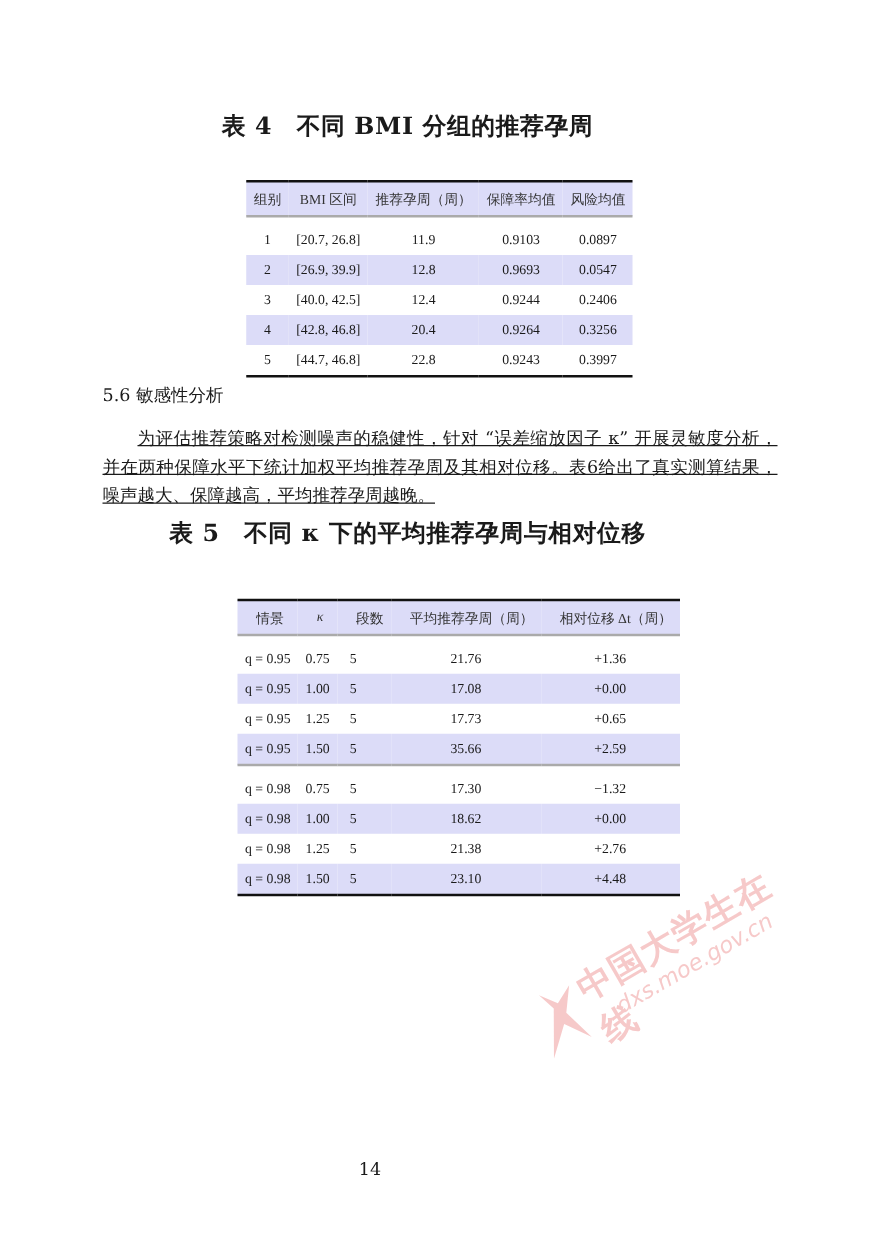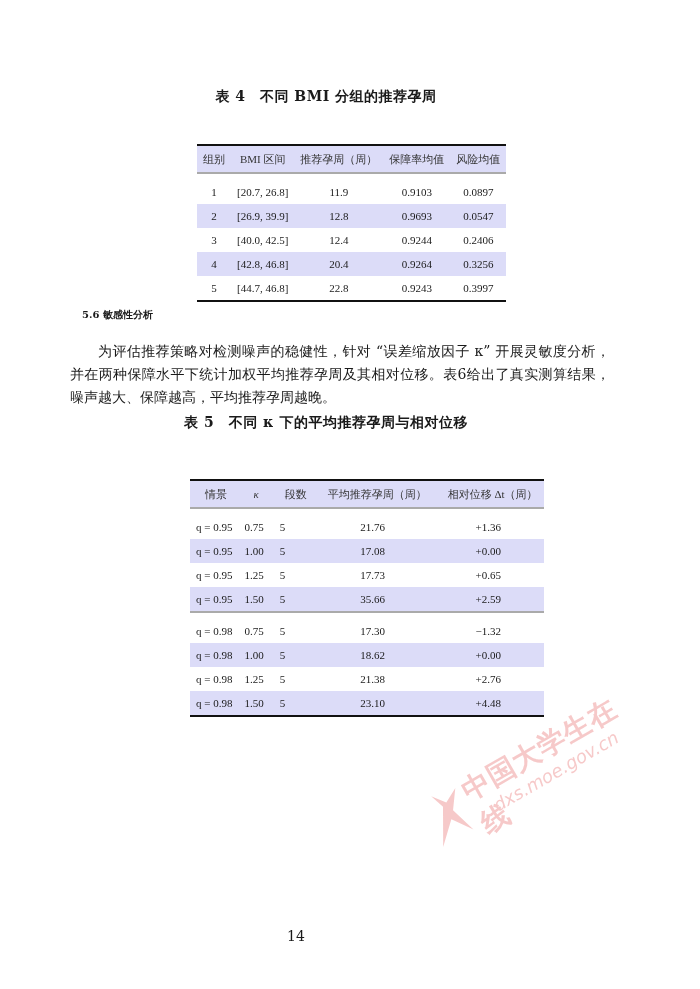--- a/index.html
+++ b/index.html
@@ -2,21 +2,21 @@
 <html><head>
 <meta charset="utf-8">
 <style>
   html, body { margin: 0; padding: 0; }
   body {
     width: 700px; height: 989px; background: #ffffff; position: relative; overflow: hidden;
     font-family: "DejaVu Serif", "Liberation Serif", serif; color: #1a1a1a;
   }
   .caption {
     position: absolute; left: 0; width: 652px; text-align: center;
-    font-weight: bold; font-size: 14px; letter-spacing: 0.5px;
+    font-weight: bold; font-size: 19px; letter-spacing: 0.5px;
   }
   .tbl { position: absolute; border-collapse: collapse; font-size: 11px; font-family: "Liberation Serif", "DejaVu Serif", serif; margin-top: 24px; }
   .tbl th { font-weight: normal; color: #333; background: #dcdcf8; height: 26px; padding: 0 6px; white-space: nowrap; }
   .tbl td { height: 24px; padding: 0 6px; white-space: nowrap; }
   .tbl tr.shade td { background: #dcdcf8; }
   .tbl thead tr { border-top: 2px solid #111; border-bottom: 2px solid #aaa; }
   .tbl tbody tr:last-child { border-bottom: 2px solid #111; }
   .tbl .spacer td { height: 6px; padding: 0; }
   .t4 { left: 197px; top: 120px; width: 305px; }
   .t4 td { text-align: center; }
@@ -24,25 +24,25 @@
   .t5 td.c-scen { text-align: left; }
   .t5 td.c-k { text-align: left; }
   .t5 td.c-seg { text-align: left; padding-left: 10px; }
   .t5 td.c-mean { text-align: center; }
   .t5 td.c-shift { text-align: center; }
   .t5 tr.grp-sep td { border-top: 2px solid #aaa; }
   .t5 th { text-align: left; padding-left: 15px; }
   .t5 th.h-mean, .t5 th.h-shift { text-align: center; }
   .ital { font-style: italic; }
   .section {
-    position: absolute; left: 82px; top: 308px; font-weight: bold; font-size: 10px;
+    position: absolute; left: 82px; top: 308px; font-weight: normal; font-size: 14px;
   }
   .para {
-    position: absolute; left: 70px; top: 340px; width: 540px;
-    font-size: 14px; line-height: 23px; text-indent: 28px; text-align: justify;
+    position: absolute; left: 82px; top: 340px; width: 540px;
+    font-size: 14px; line-height: 23px; text-indent: 28px; text-align: justify; text-decoration: underline;
   }
   .watermark {
     position: absolute; left: 390px; top: 745px; width: 230px; height: 120px;
     transform: rotate(-30deg); transform-origin: left top; color: #f4b8b8; opacity: 0.75;
     pointer-events: none;
   }
   .wm-cn { font-family: "DejaVu Sans", sans-serif; font-weight: bold; font-size: 28px; position: absolute; left: 40px; top: 60px; letter-spacing: 1px; }
   .wm-url { font-family: "DejaVu Sans", sans-serif; font-style: italic; font-size: 18px; position: absolute; left: 60px; top: 95px; }
   .wm-logo { position: absolute; left: -10px; top: 60px; }
   .page-num {

